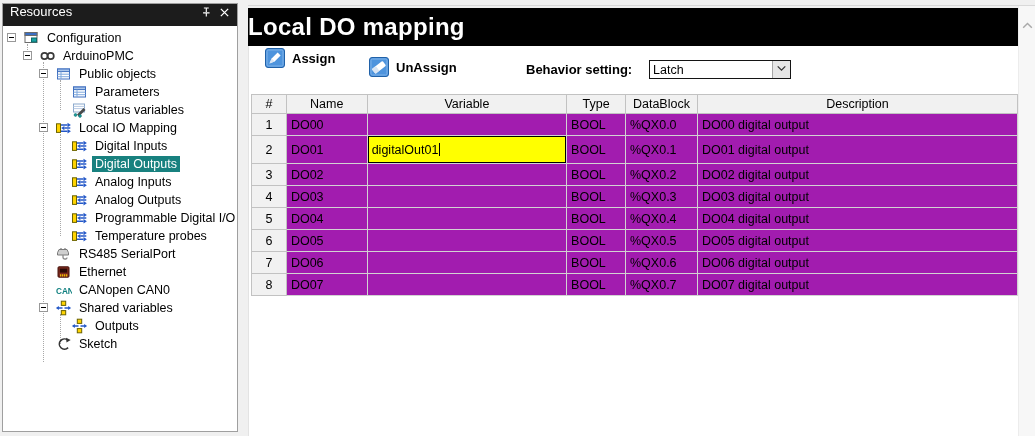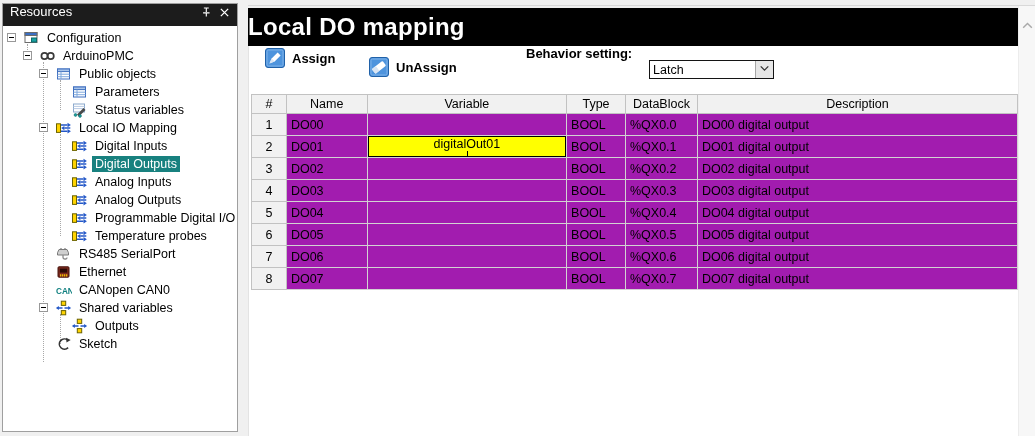--- a/index.html
+++ b/index.html
@@ -42,41 +42,41 @@
     background:#000000;color:#fff;font-size:24px;font-weight:bold;
     display:flex;align-items:center;justify-content:flex-start;letter-spacing:.3px;}
   .content{position:absolute;left:248px;top:46px;width:770px;height:390px;
     background:#fff;border-left:1px solid #e3e3e3;box-sizing:border-box;}
 
   .tbtn{position:absolute;display:flex;align-items:center;gap:7px;
     font-size:13px;font-weight:bold;cursor:default;}
   .tbtn svg{width:20px;height:20px;}
   .tbtn.assign{left:16px;top:2px;}
   .tbtn.unassign{left:120px;top:11px;}
-  .behavior-label{position:absolute;left:245px;top:0;font-size:13px;font-weight:bold;padding-left:32px;}
-  .combo{position:absolute;left:400px;top:14px;width:125px;height:19px;background:#fff;
+  .behavior-label{position:absolute;left:245px;top:16px;font-size:13px;font-weight:bold;padding-left:32px;}
+  .combo{position:absolute;left:400px;top:14px;width:142px;height:19px;background:#fff;
     border:1px solid #141414;box-sizing:border-box;display:flex;align-items:stretch;
     font-size:12.5px;}
   .combo-text{flex:1;display:flex;align-items:center;padding-left:3px;}
   .combo-btn{width:17px;background:#e6e6e6;border-left:1px solid #a6a6a6;
     display:flex;align-items:center;justify-content:center;}
   .combo-btn svg{width:11px;height:11px;}
 
   
   .dotable{position:absolute;left:2px;top:48px;border-collapse:collapse;
     table-layout:fixed;font-size:12.5px;}
   .dotable th{height:18px;background:#f1f1f1;border:1px solid #c2c2c2;
     font-weight:normal;text-align:center;padding:0 2px;overflow:hidden;}
   .dotable td{height:21px;border:1px solid #d2d2d2;background:#a21caf;
     padding:0 4px;overflow:hidden;white-space:nowrap;text-align:left;}
   .dotable td.rowhdr{background:#f1f1f1;text-align:center;
     border-color:#c2c2c2;padding:0;}
   .dotable td.editing{padding:0;}
-  .edit-box{height:21px;background:#ffff00;border:1px solid #000;
-    box-sizing:border-box;display:flex;align-items:center;padding:0 3px;flex-direction:column;}
+  .edit-box{height:27px;background:#ffff00;border:1px solid #000;
+    box-sizing:border-box;display:flex;align-items:center;padding:0 3px;}
   .caret{display:inline-block;width:1px;height:13px;background:#000;margin-left:1px;}
 
   
   .vscroll{position:absolute;left:1018px;top:6px;width:17px;height:430px;
     background:#f7f7f7;border-left:1px solid #ececec;box-sizing:border-box;}
   .scroll-up{margin-top:14px;display:flex;justify-content:center;}
   .scroll-up svg{width:13px;height:11px;}
 </style>
 </head>
 <body>

